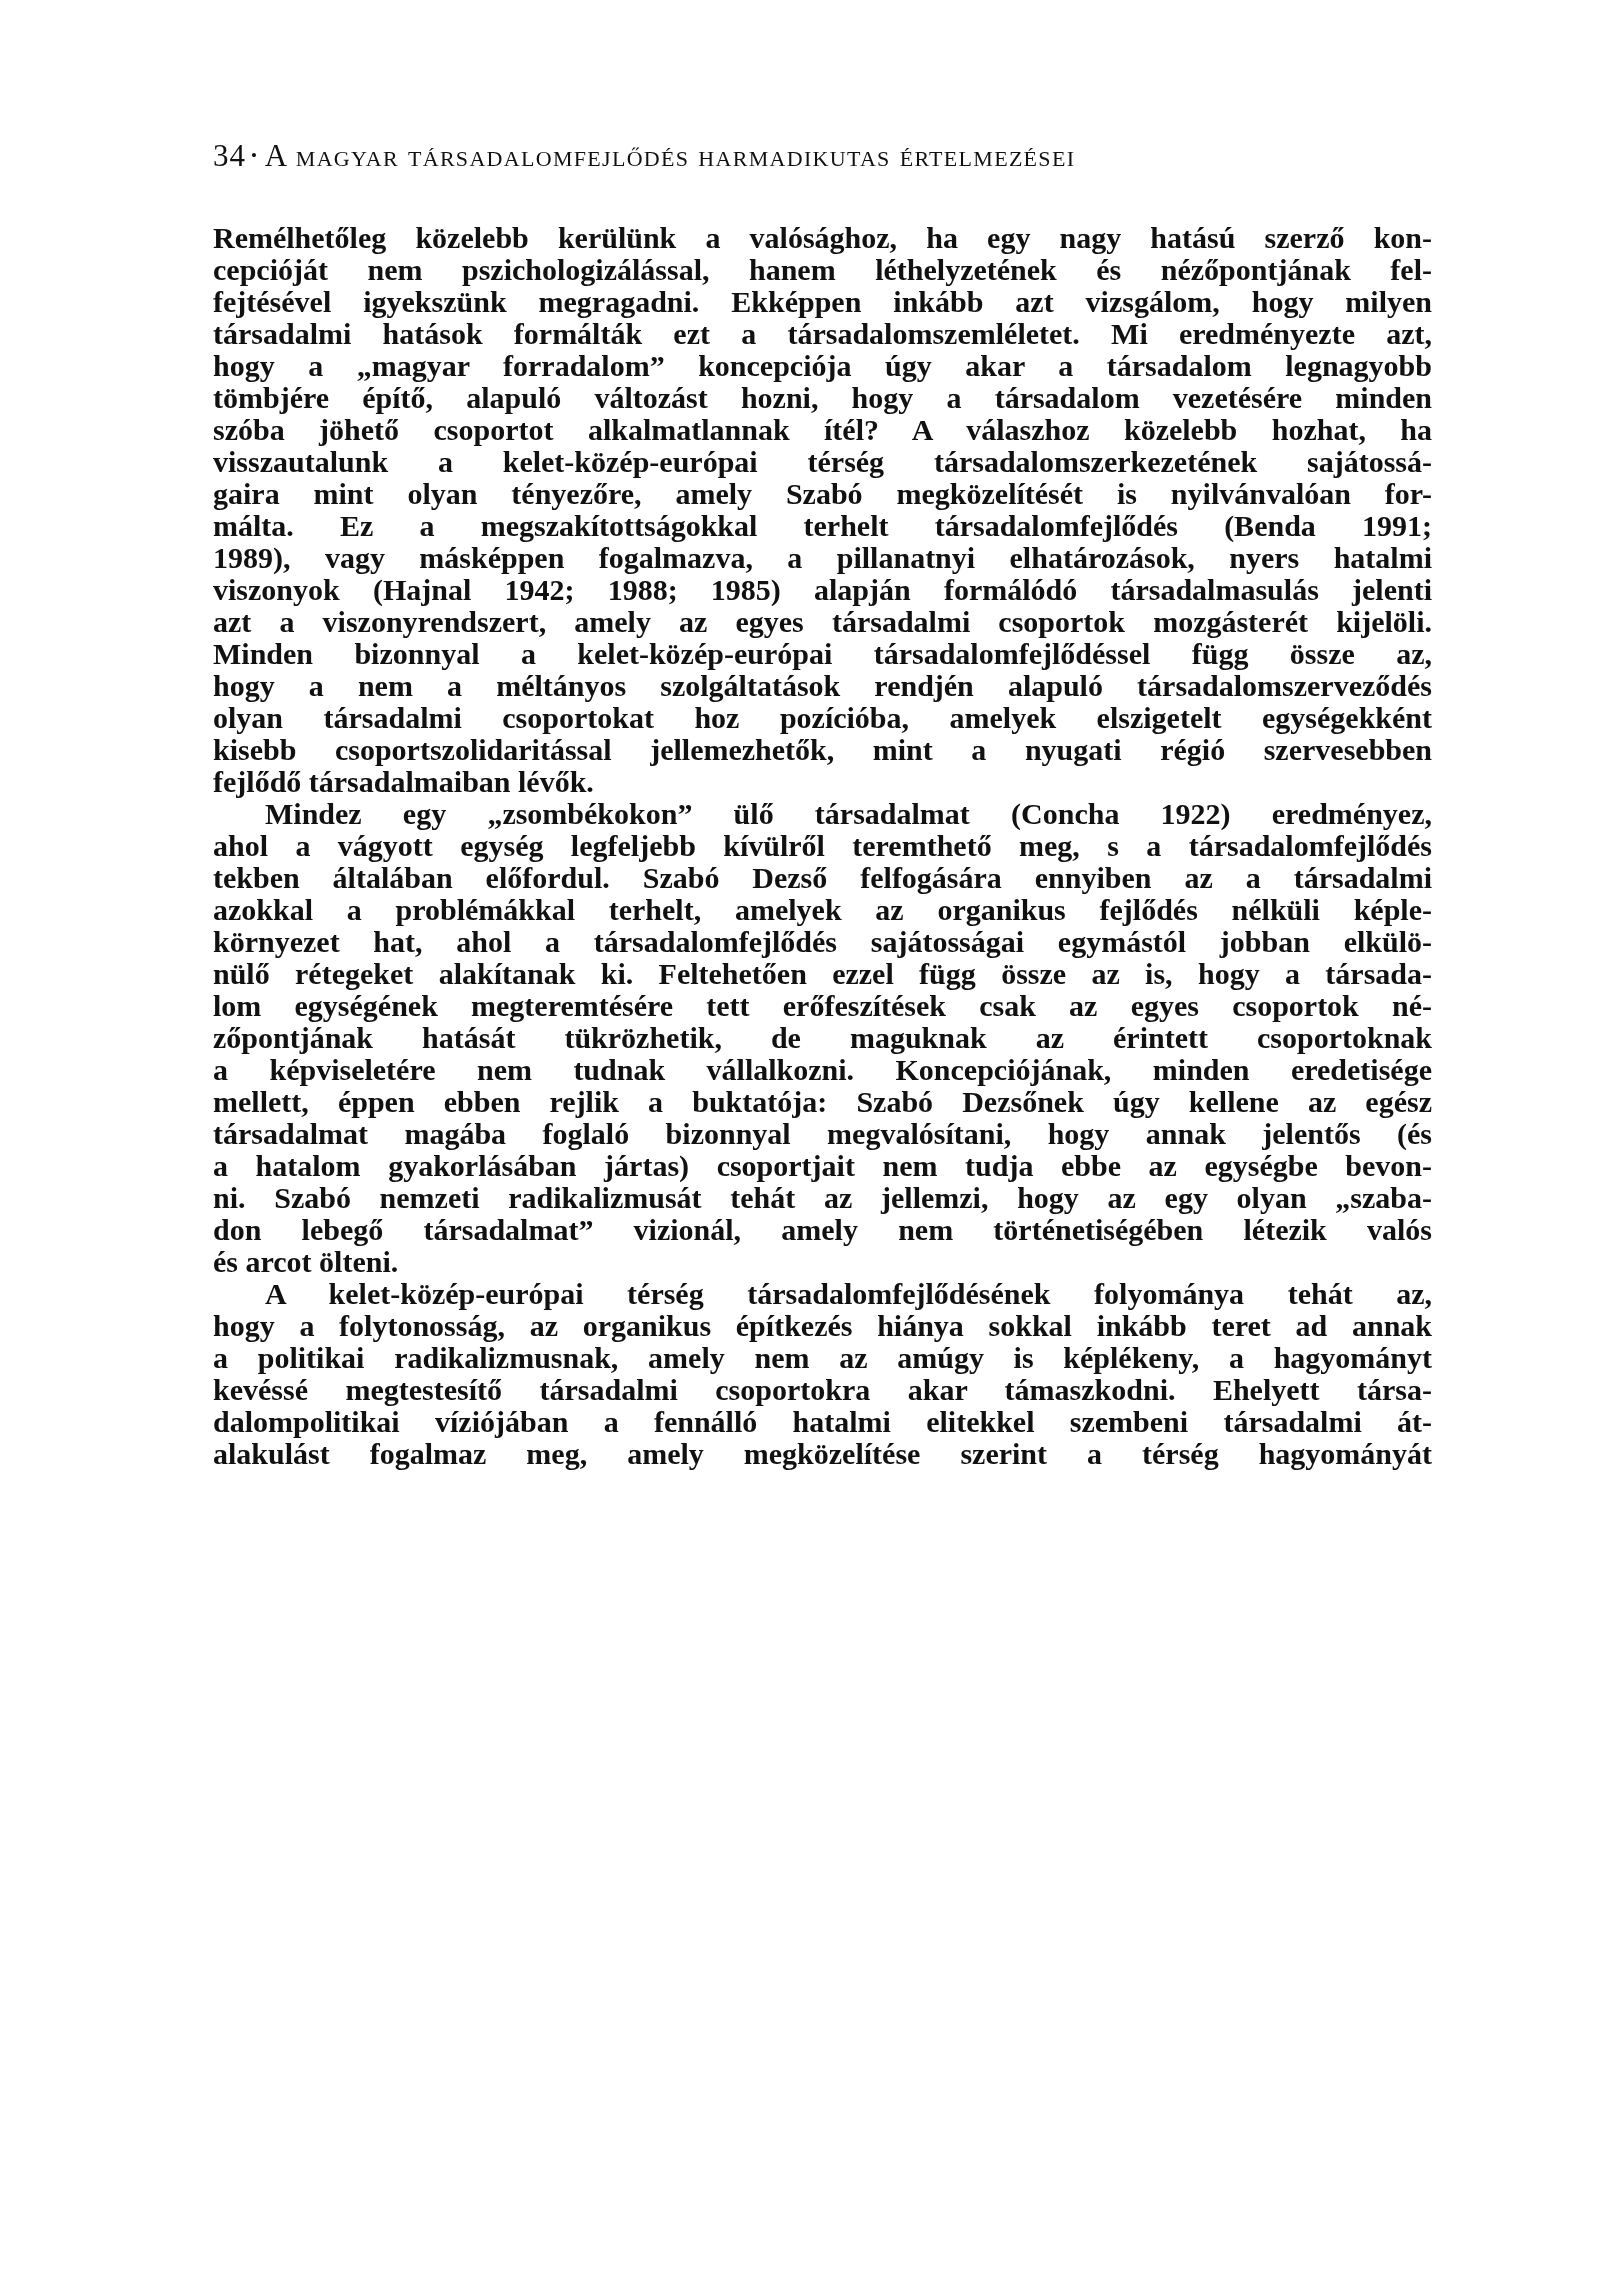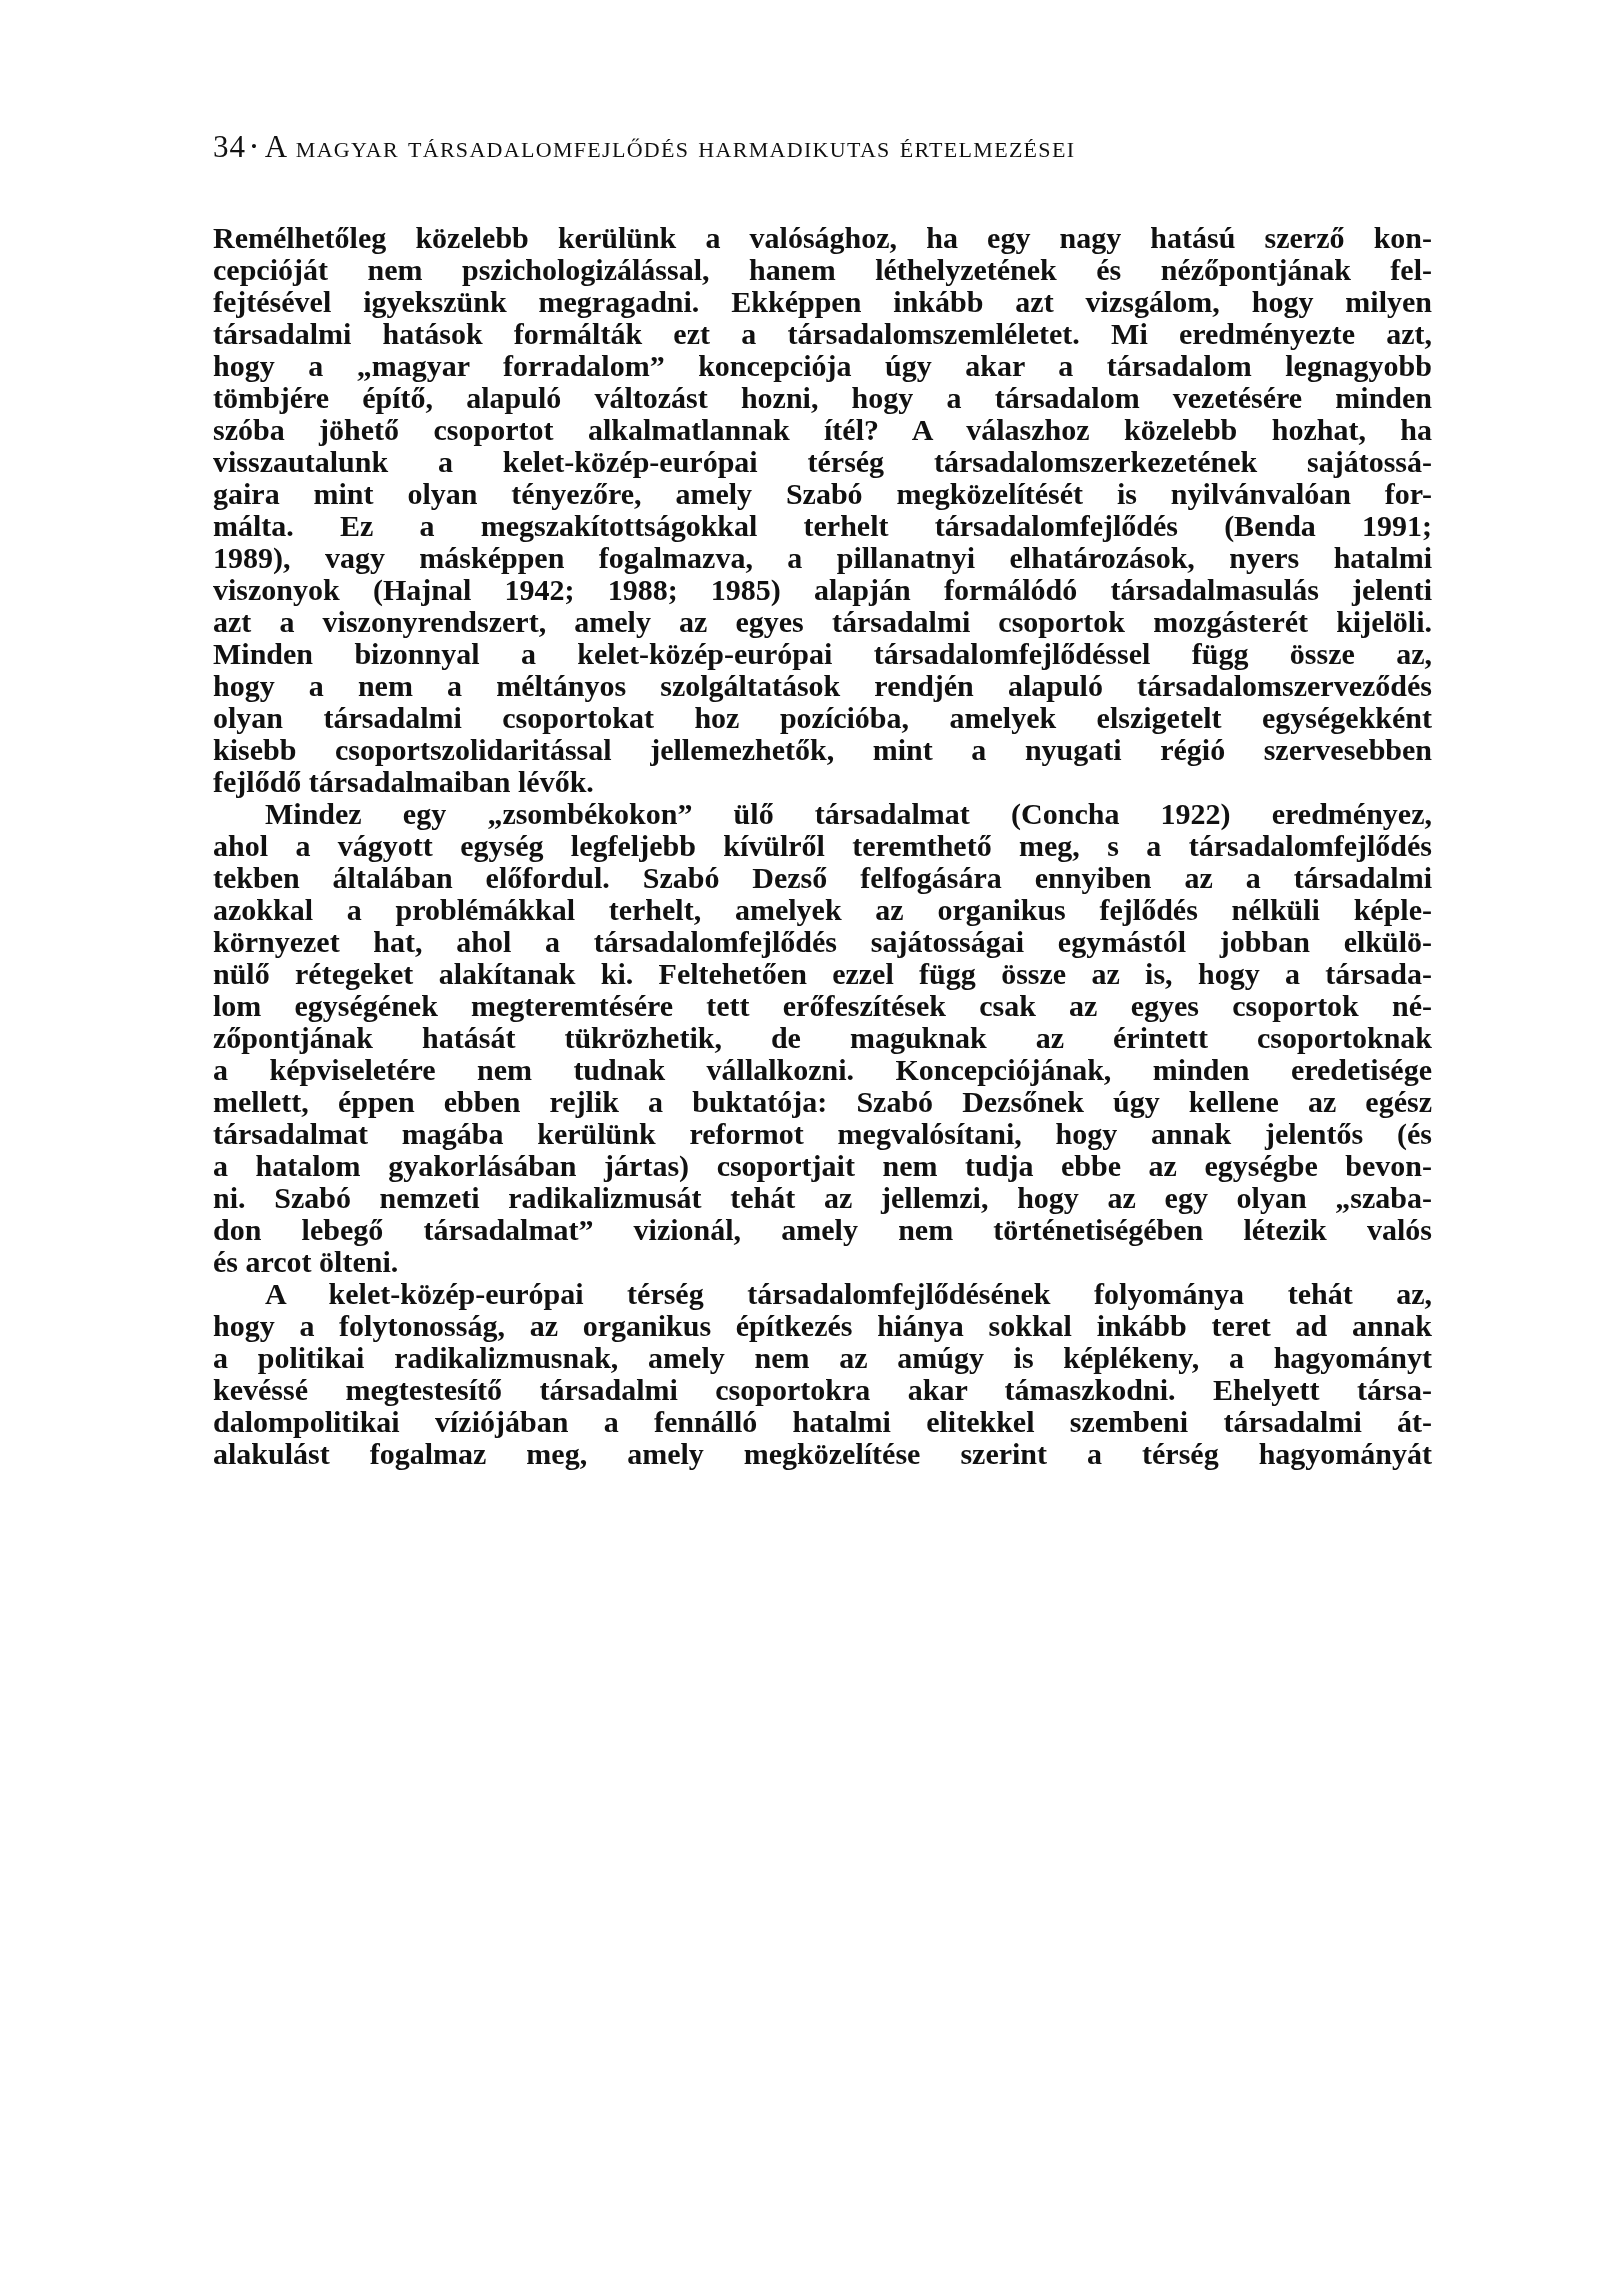--- a/index.html
+++ b/index.html
@@ -4,21 +4,21 @@
 <style>
   html, body { margin: 0; padding: 0; background: #ffffff; }
   body { width: 1605px; height: 2295px; position: relative; overflow: hidden; }
   .page {
     position: absolute; left: 213px; top: 0; width: 1219px;
     font-family: "Liberation Serif", "DejaVu Serif", serif;
     color: #111111;
   }
   .running-head {
     position: absolute; top: 129px; left: 0; white-space: nowrap;
-    font-size: 31px; letter-spacing: 0.9px; line-height: 36px;
+    font-size: 31px; letter-spacing: 0.9px; line-height: 54px;
   }
   .running-head .sc { font-variant: small-caps; letter-spacing: 1.3px; }
   .running-head .bullet { font-size: 17px; vertical-align: 5.2px; padding: 0 6.9px 0 5.2px; }
   .body-text { position: absolute; top: 222px; left: 0; width: 1219px; }
   .line {
     display: block; height: 32px; line-height: 32px; font-size: 30px;
     white-space: nowrap; text-align: justify; text-align-last: justify;
     overflow: visible;
     font-weight: bold;
   }
@@ -58,21 +58,21 @@
       <span class="line indent">Mindez egy „zsombékokon” ülő társadalmat (Concha 1922) eredményez,</span>
       <span class="line">ahol a vágyott egység legfeljebb kívülről teremthető meg, s a társadalomfejlődés</span>
       <span class="line">tekben általában előfordul. Szabó Dezső felfogására ennyiben az a társadalmi</span>
       <span class="line">azokkal a problémákkal terhelt, amelyek az organikus fejlődés nélküli képle-</span>
       <span class="line">környezet hat, ahol a társadalomfejlődés sajátosságai egymástól jobban elkülö-</span>
       <span class="line">nülő rétegeket alakítanak ki. Feltehetően ezzel függ össze az is, hogy a társada-</span>
       <span class="line">lom egységének megteremtésére tett erőfeszítések csak az egyes csoportok né-</span>
       <span class="line">zőpontjának hatását tükrözhetik, de maguknak az érintett csoportoknak</span>
       <span class="line">a képviseletére nem tudnak vállalkozni. Koncepciójának, minden eredetisége</span>
       <span class="line">mellett, éppen ebben rejlik a buktatója: Szabó Dezsőnek úgy kellene az egész</span>
-      <span class="line">társadalmat magába kerülünk reformot megvalósítani, hogy annak jelentős (és</span>
+      <span class="line">társadalmat magába foglaló bizonnyal megvalósítani, hogy annak jelentős (és</span>
       <span class="line">a hatalom gyakorlásában jártas) csoportjait nem tudja ebbe az egységbe bevon-</span>
       <span class="line">ni. Szabó nemzeti radikalizmusát tehát az jellemzi, hogy az egy olyan „szaba-</span>
       <span class="line">don lebegő társadalmat” vizionál, amely nem történetiségében létezik valós</span>
       <span class="line last">és arcot ölteni.</span>
     </div>
     <div>
       <span class="line indent">A kelet-közép-európai térség társadalomfejlődésének folyománya tehát az,</span>
       <span class="line">hogy a folytonosság, az organikus építkezés hiánya sokkal inkább teret ad annak</span>
       <span class="line">a politikai radikalizmusnak, amely nem az amúgy is képlékeny, a hagyományt</span>
       <span class="line">kevéssé megtestesítő társadalmi csoportokra akar támaszkodni. Ehelyett társa-</span>

